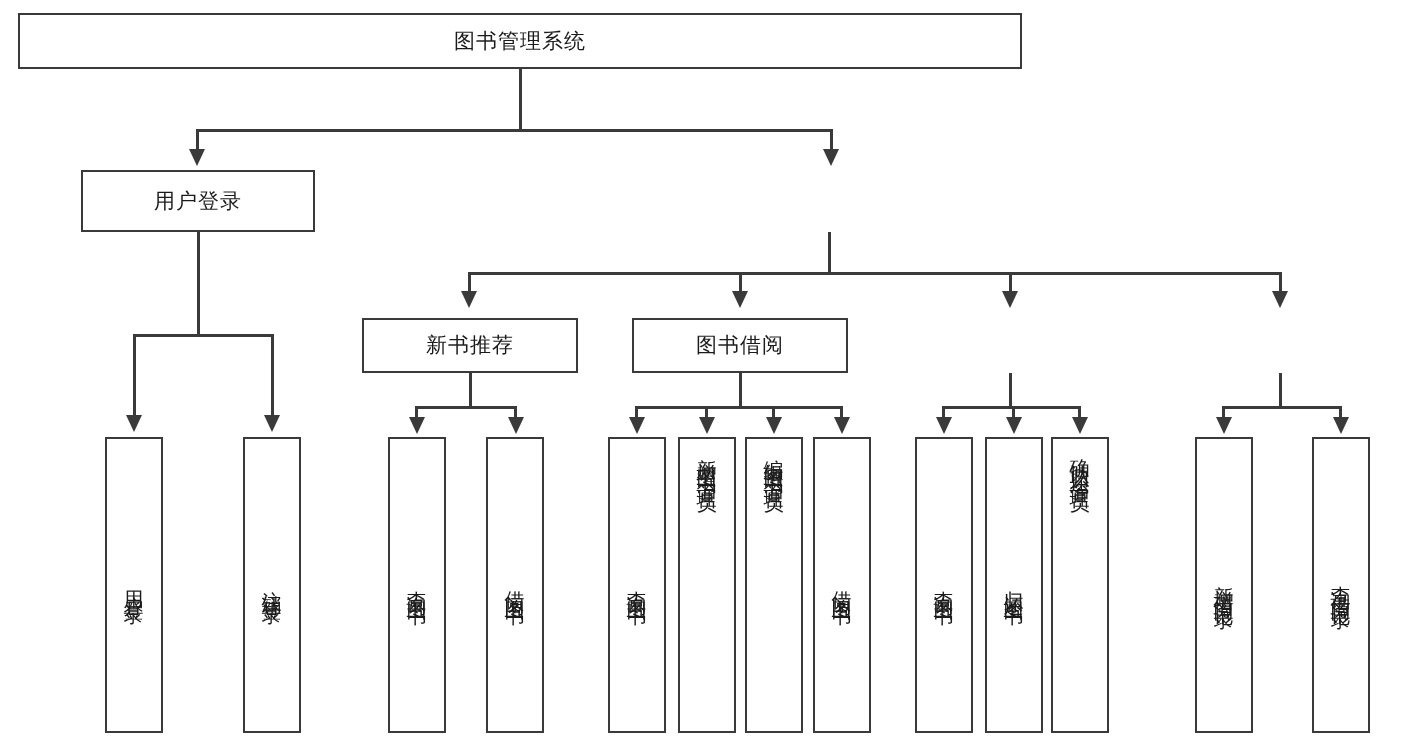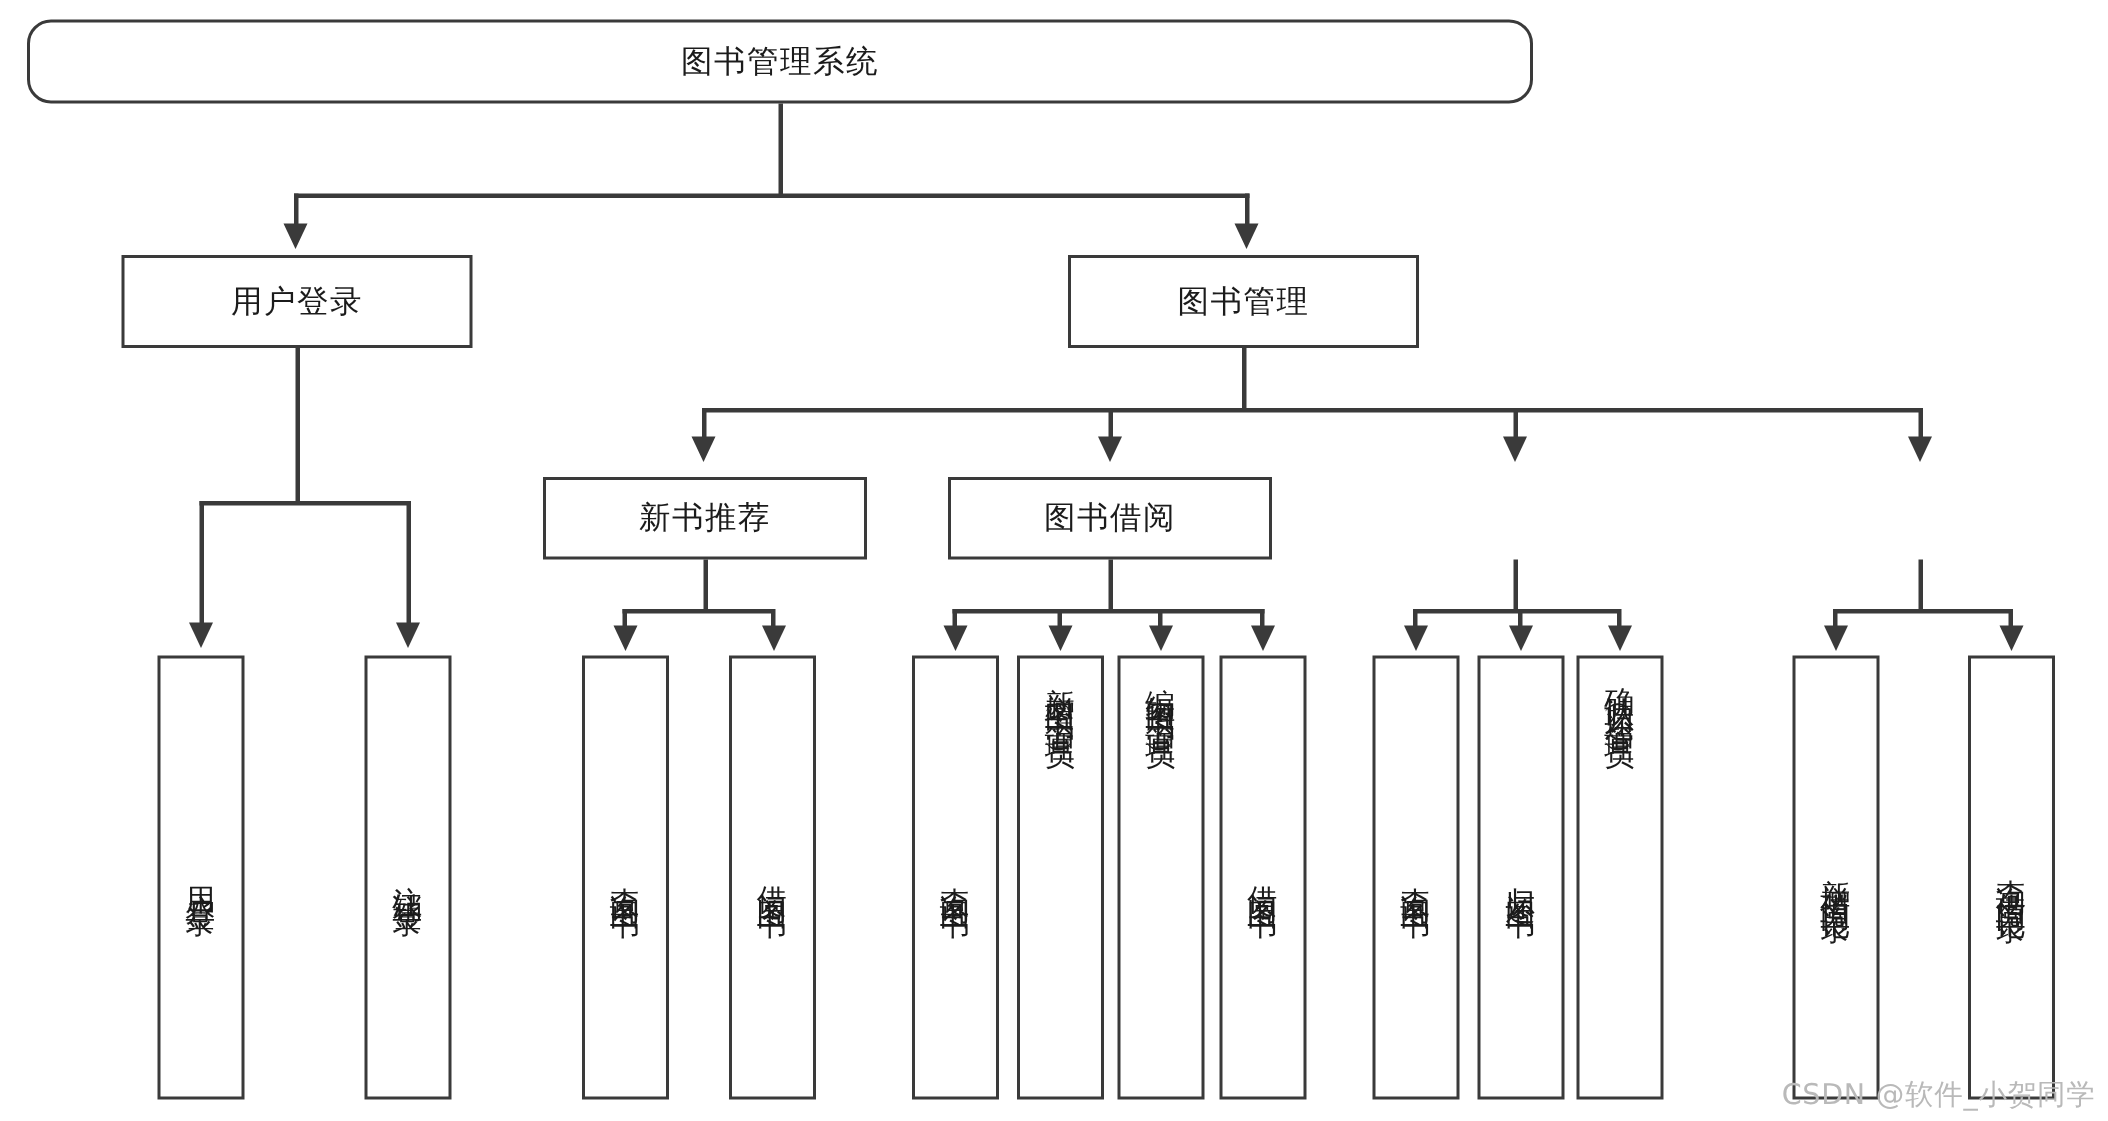--- a/index.html
+++ b/index.html
@@ -31,21 +31,20 @@
     text-align: center;
     line-height: 1.18;
   }
   .node.h {              
     font-size: 21px;
     letter-spacing: 1px;
   }
   .node.root {
     font-size: 21px;
     letter-spacing: 1px;
-    border-radius: 16px;
   }
   .node.v {              
     font-size: 20px;
     align-items: flex-start;
     justify-content: center;
     padding-top: 4px;
   }
   .node.v .vtext {
     writing-mode: vertical-rl;
     text-orientation: upright;
@@ -97,23 +96,20 @@
   <div class="seg vline" style="left:519px; top:69px; width:2.5px; height:62px;"></div>
 
   <div class="seg hline" style="left:196px; top:129px; width:637px; height:2.5px;"></div>
   <div class="seg vline" style="left:196px; top:129px; width:2.5px; height:21px;"></div>
   <div class="seg vline" style="left:830px; top:129px; width:2.5px; height:21px;"></div>
   <div class="arrow" style="left:189px; top:149px;"></div>
   <div class="arrow" style="left:823px; top:149px;"></div>
 
   <div class="node h" style="left:81px; top:170px; width:234px; height:62px;">
     <span>用户登录</span>
-  </div>
-  <div class="node h" style="left:712px; top:170px; width:234px; height:62px;">
-    <span>图书管理</span>
   </div>
 
   <div class="seg vline" style="left:197px; top:232px; width:2.5px; height:104px;"></div>
   <div class="seg hline" style="left:133px; top:334px; width:140px; height:2.5px;"></div>
   <div class="seg vline" style="left:133px; top:334px; width:2.5px; height:82px;"></div>
   <div class="seg vline" style="left:271px; top:334px; width:2.5px; height:82px;"></div>
   <div class="arrow" style="left:126px; top:415px;"></div>
   <div class="arrow" style="left:264px; top:415px;"></div>
 
   <div class="node v center" style="left:105px; top:437px; width:58px; height:296px;">
@@ -205,15 +201,14 @@
   <div class="arrow" style="left:1216px; top:417px;"></div>
   <div class="arrow" style="left:1333px; top:417px;"></div>
 
   <div class="node v center" style="left:1195px; top:437px; width:58px; height:296px;">
     <span class="vtext">新增借阅记录</span>
   </div>
   <div class="node v center" style="left:1312px; top:437px; width:58px; height:296px;">
     <span class="vtext">查询借阅记录</span>
   </div>
 
-  <div id="watermark">CSDN @软件_小贺同学</div>
 
 </div>
 
 </body></html>

